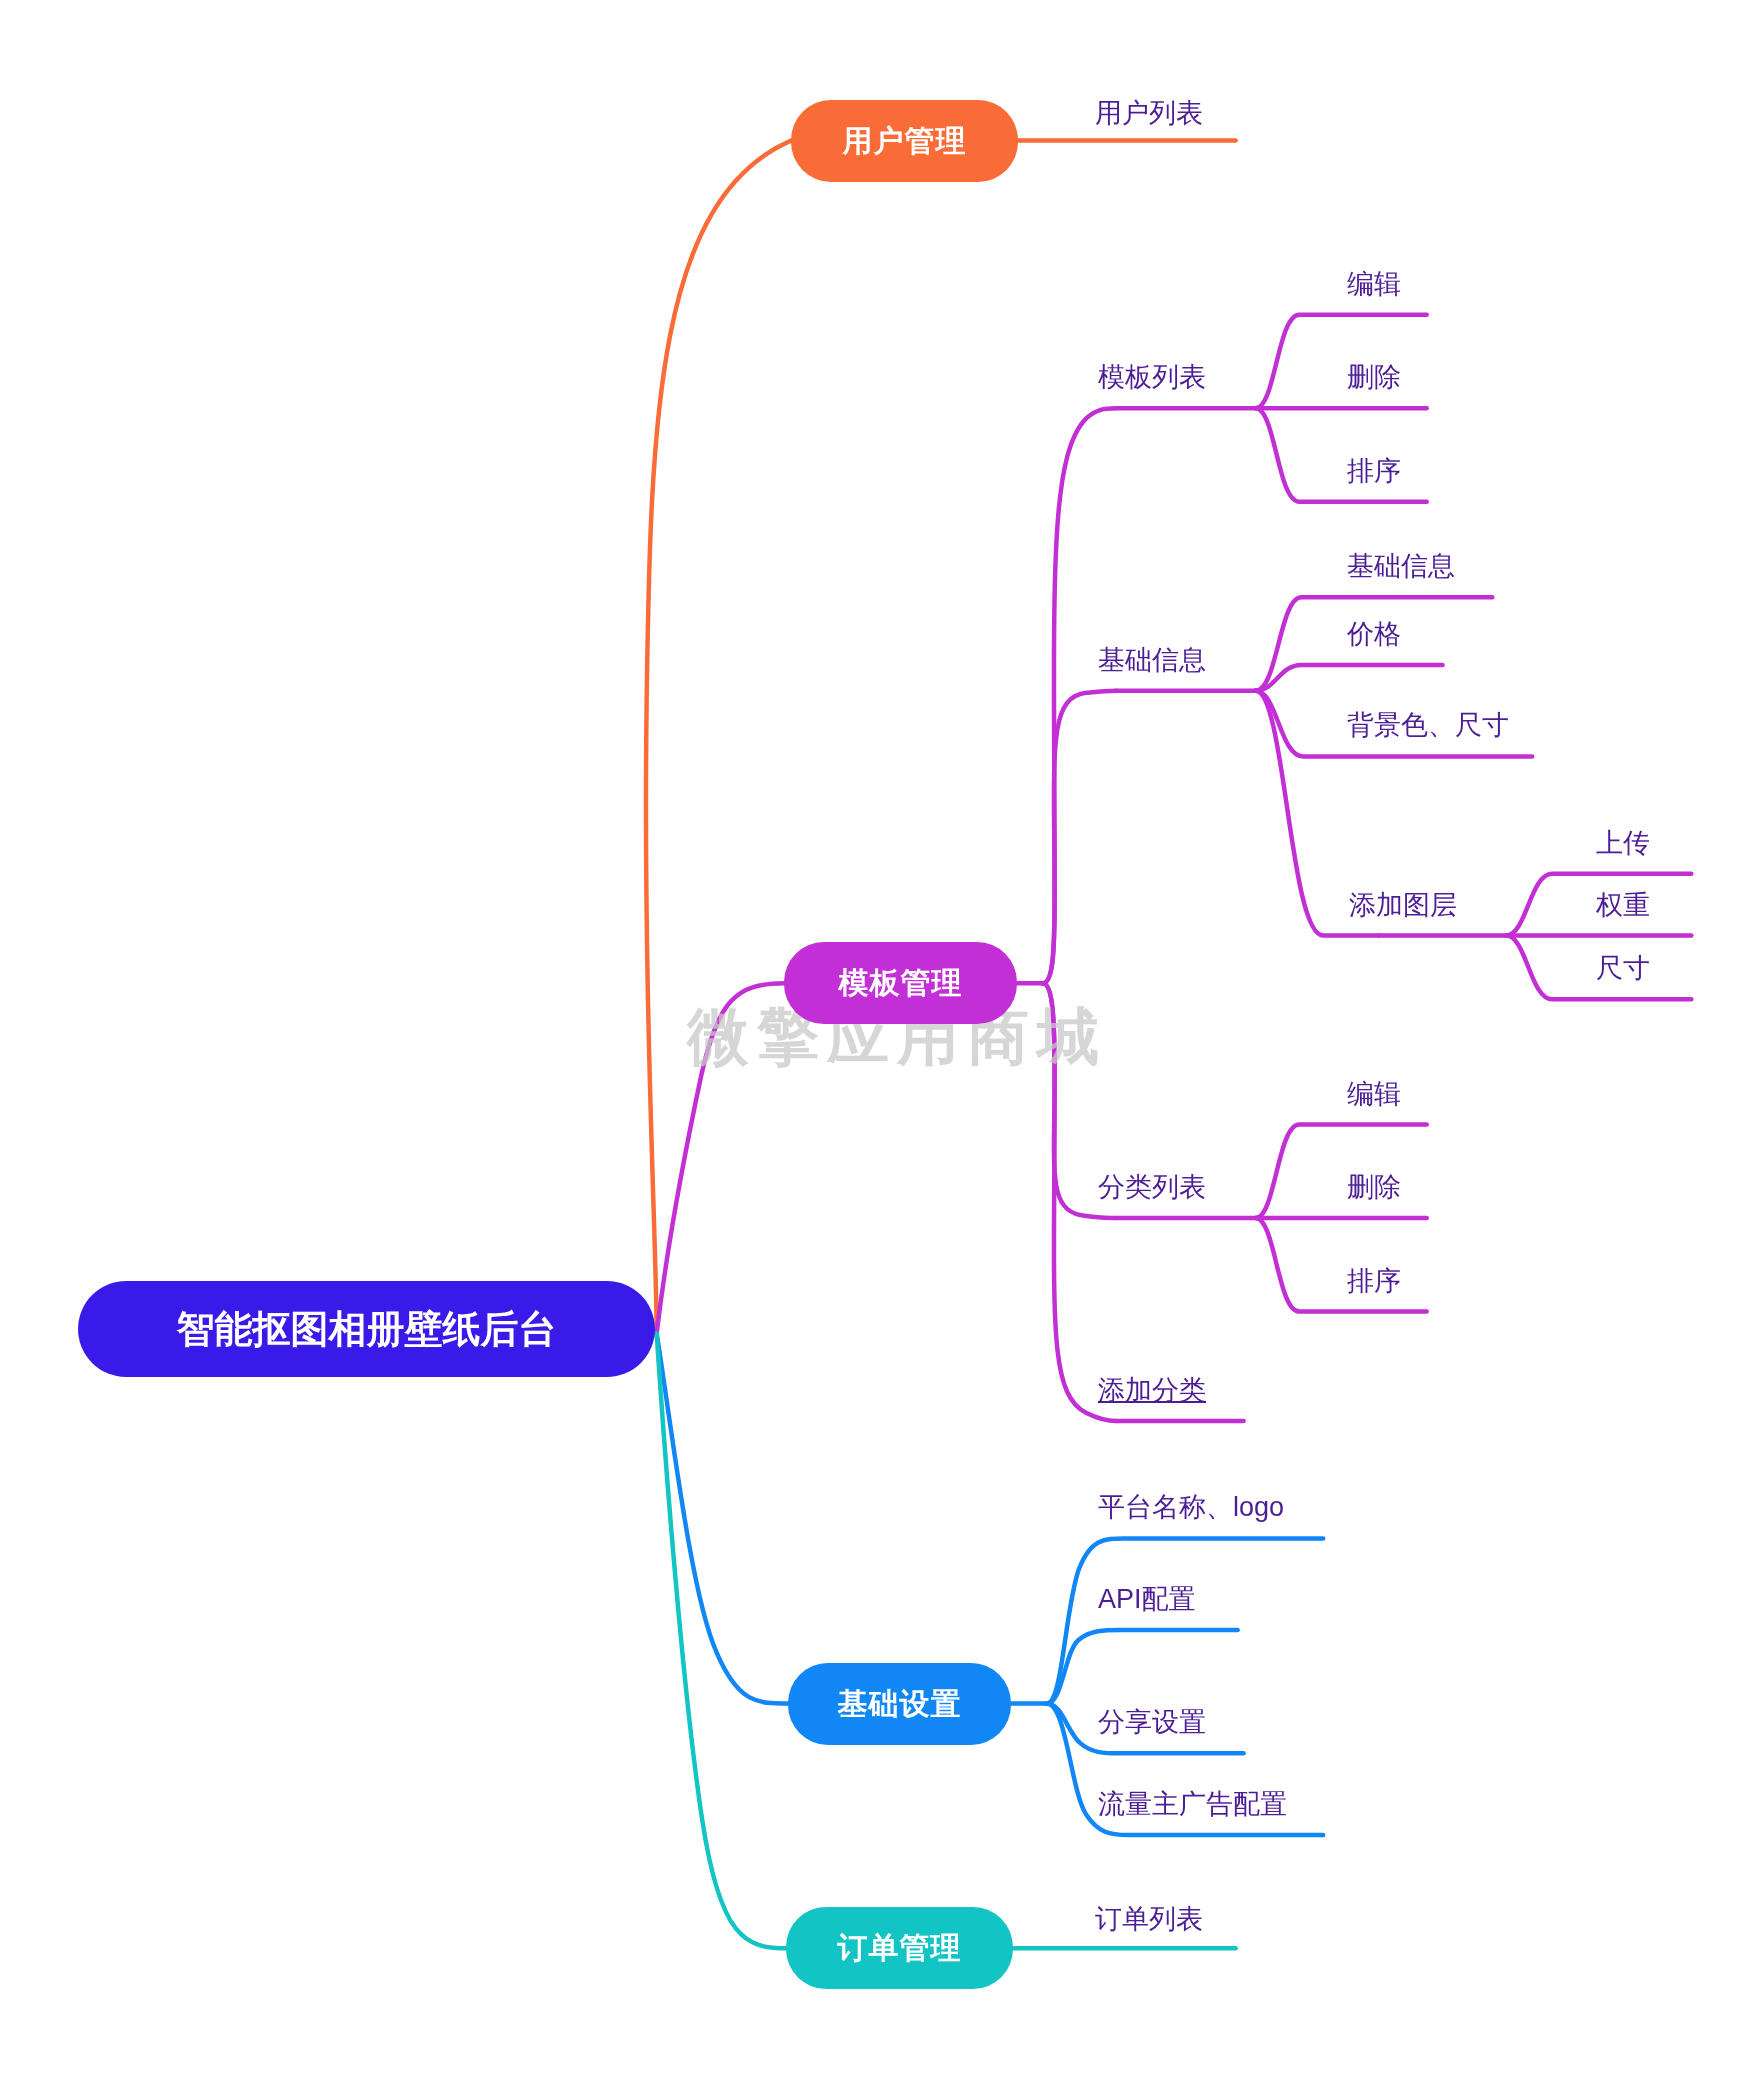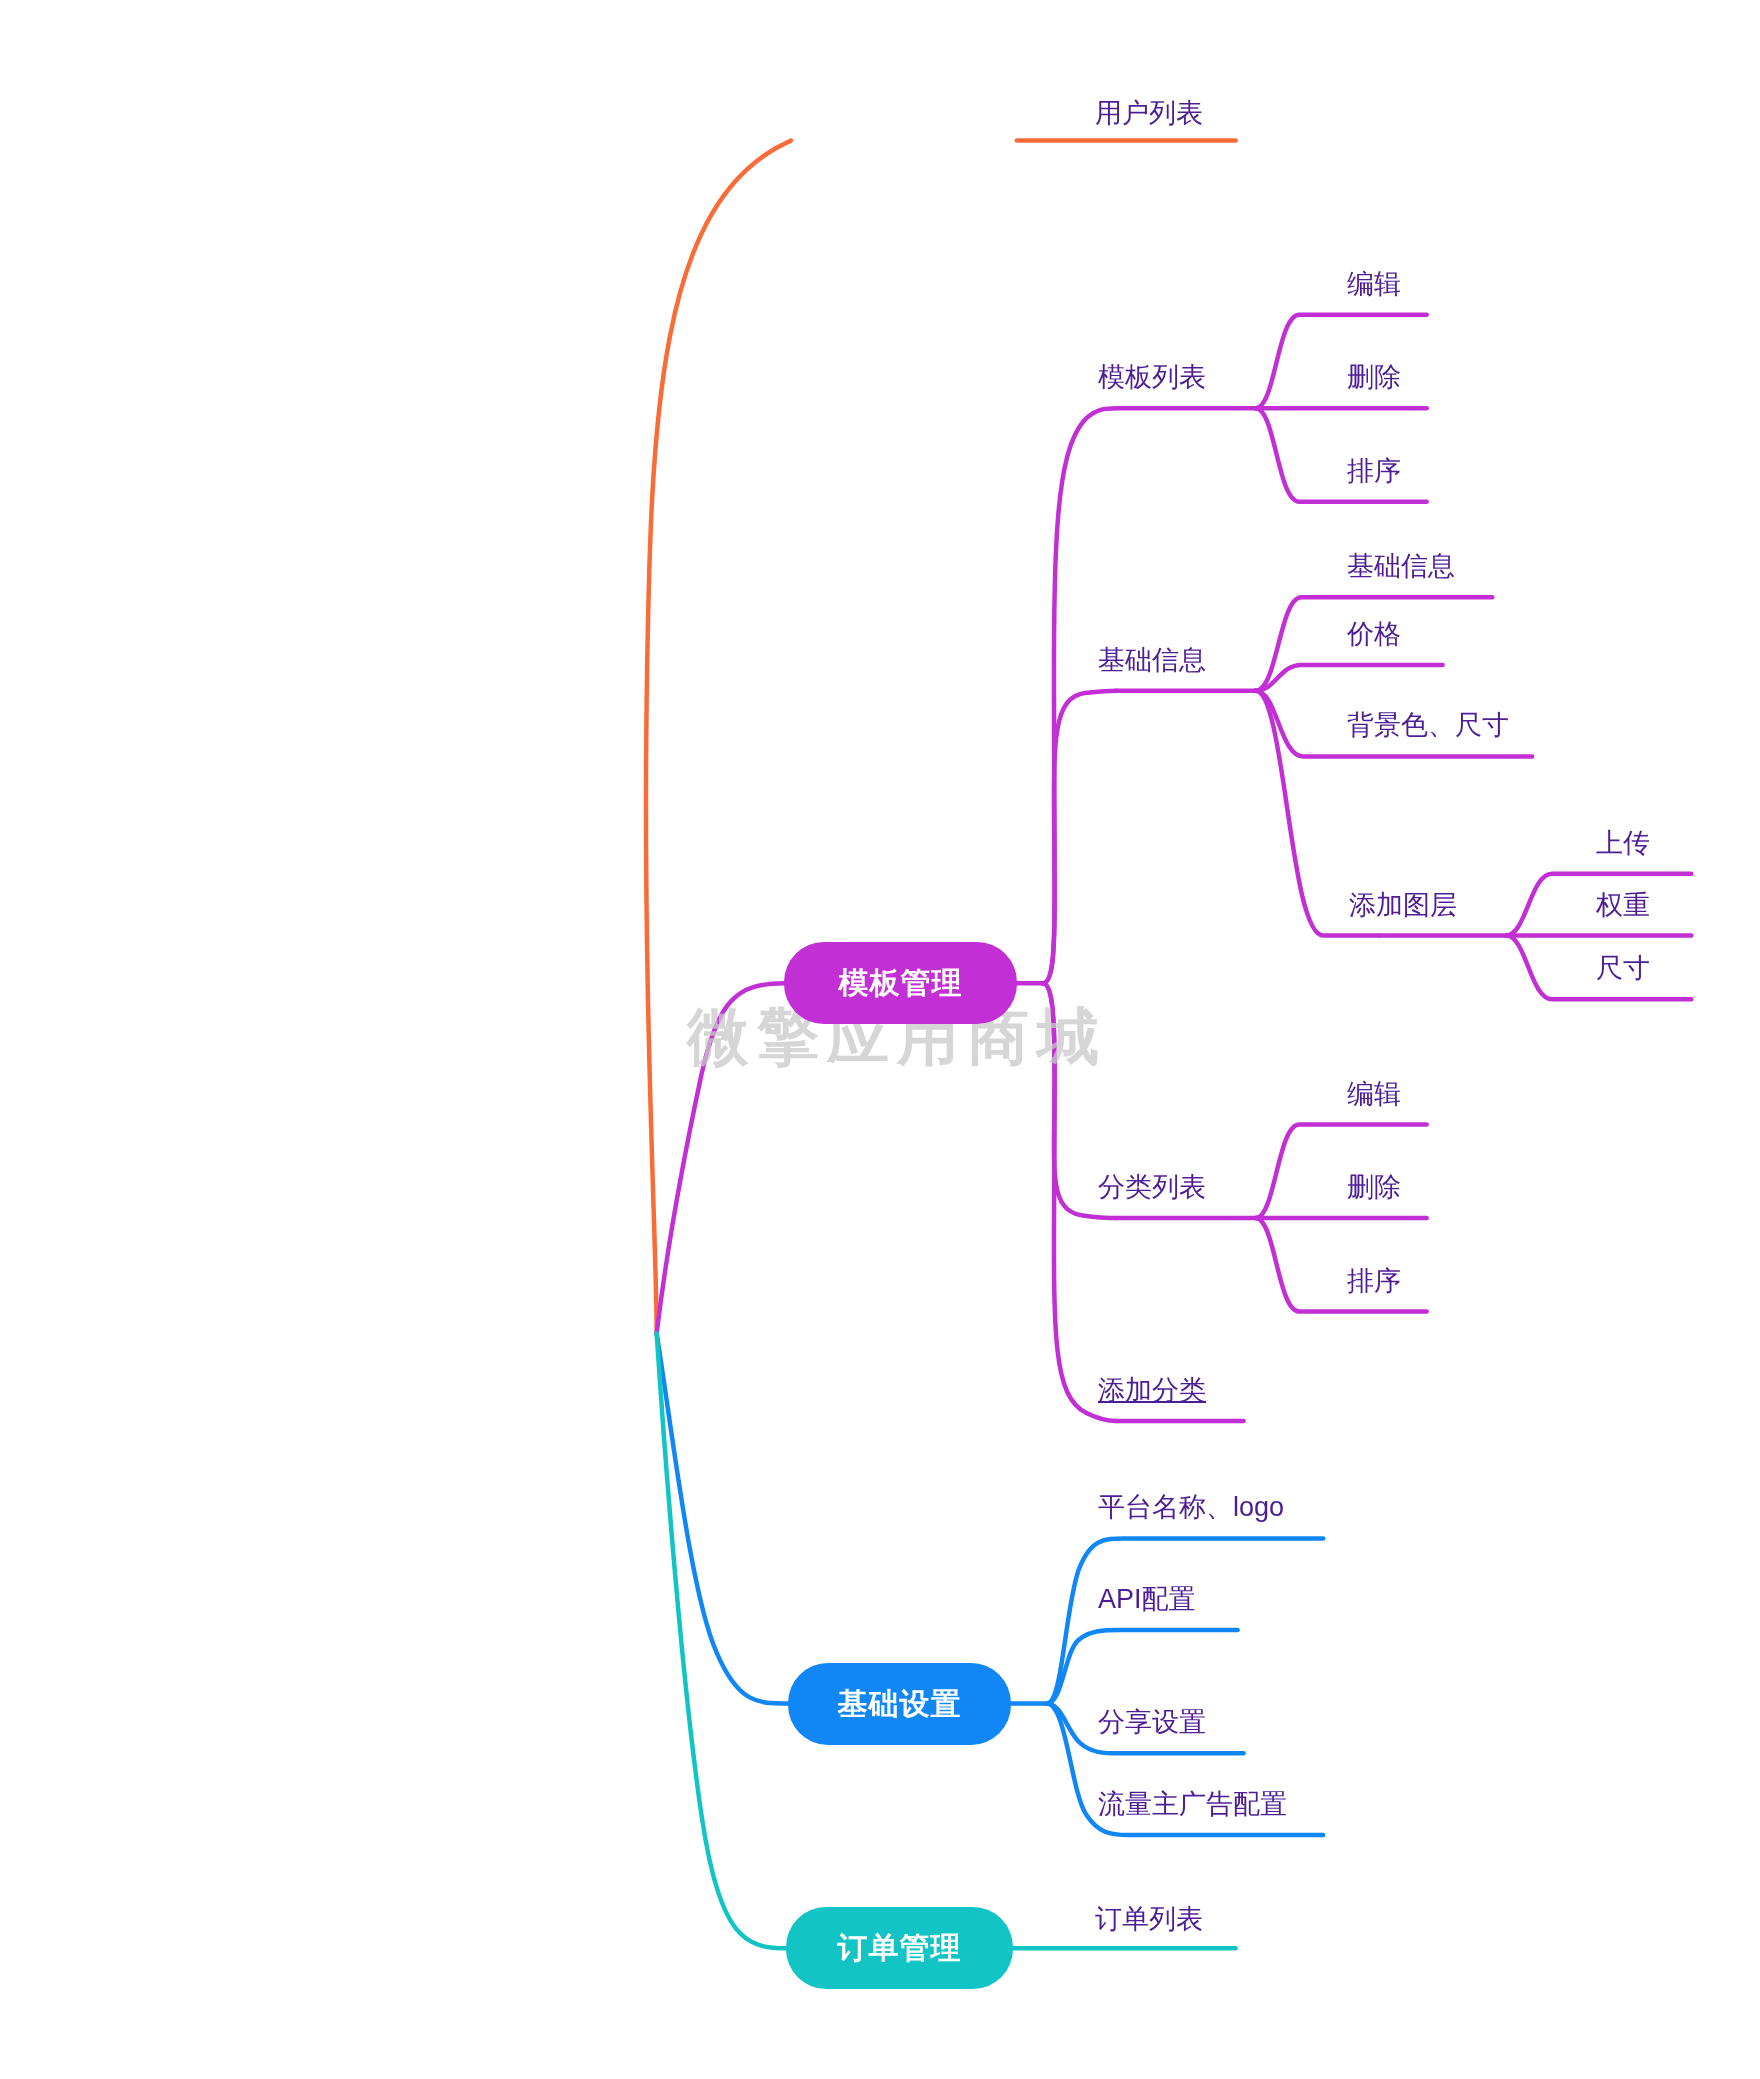--- a/index.html
+++ b/index.html
@@ -133,21 +133,27 @@
       <path d="M 1052 1712 C 1068 1712 1072 1740 1086 1752 C 1098 1762 1110 1762 1126 1762 L 1250 1762" stroke="#1187f5" stroke-width="4.5"></path>
       <path d="M 1052 1712 C 1072 1712 1076 1800 1092 1824 C 1104 1842 1116 1844 1134 1844 L 1330 1844" stroke="#1187f5" stroke-width="4.5"></path>
 
       <path d="M 660 1340 C 668 1460 686 1700 706 1830 C 724 1948 750 1958 790 1958" stroke="#13c4c4" stroke-width="4.5"></path>
       <path d="M 1018 1958 L 1242 1958" stroke="#13c4c4" stroke-width="4.5"></path>
     </g>
   </svg>
 
   <div class="watermark">微擎应用商城</div>
 
+  <div class="root-node" style="left:78px; top:1281px; width:577px; height:96px; background:#3a1ae8; font-size:38px;">
+    <span>智能抠图相册壁纸后台</span>
+  </div>
 
+  <div class="pill-node" style="left:791px; top:100px; width:227px; height:82px; background:#f96b37;">
+    <span>用户管理</span>
+  </div>
   <div class="leaf-label" style="left:1095px; top:100px;">用户列表</div>
 
   <div class="pill-node" style="left:784px; top:942px; width:233px; height:82px; background:#c22fd4;">
     <span>模板管理</span>
   </div>
 
   <div class="leaf-label" style="left:1098px; top:364px;">模板列表</div>
   <div class="leaf-label" style="left:1347px; top:271px;">编辑</div>
   <div class="leaf-label" style="left:1347px; top:364px;">删除</div>
   <div class="leaf-label" style="left:1347px; top:458px;">排序</div>

